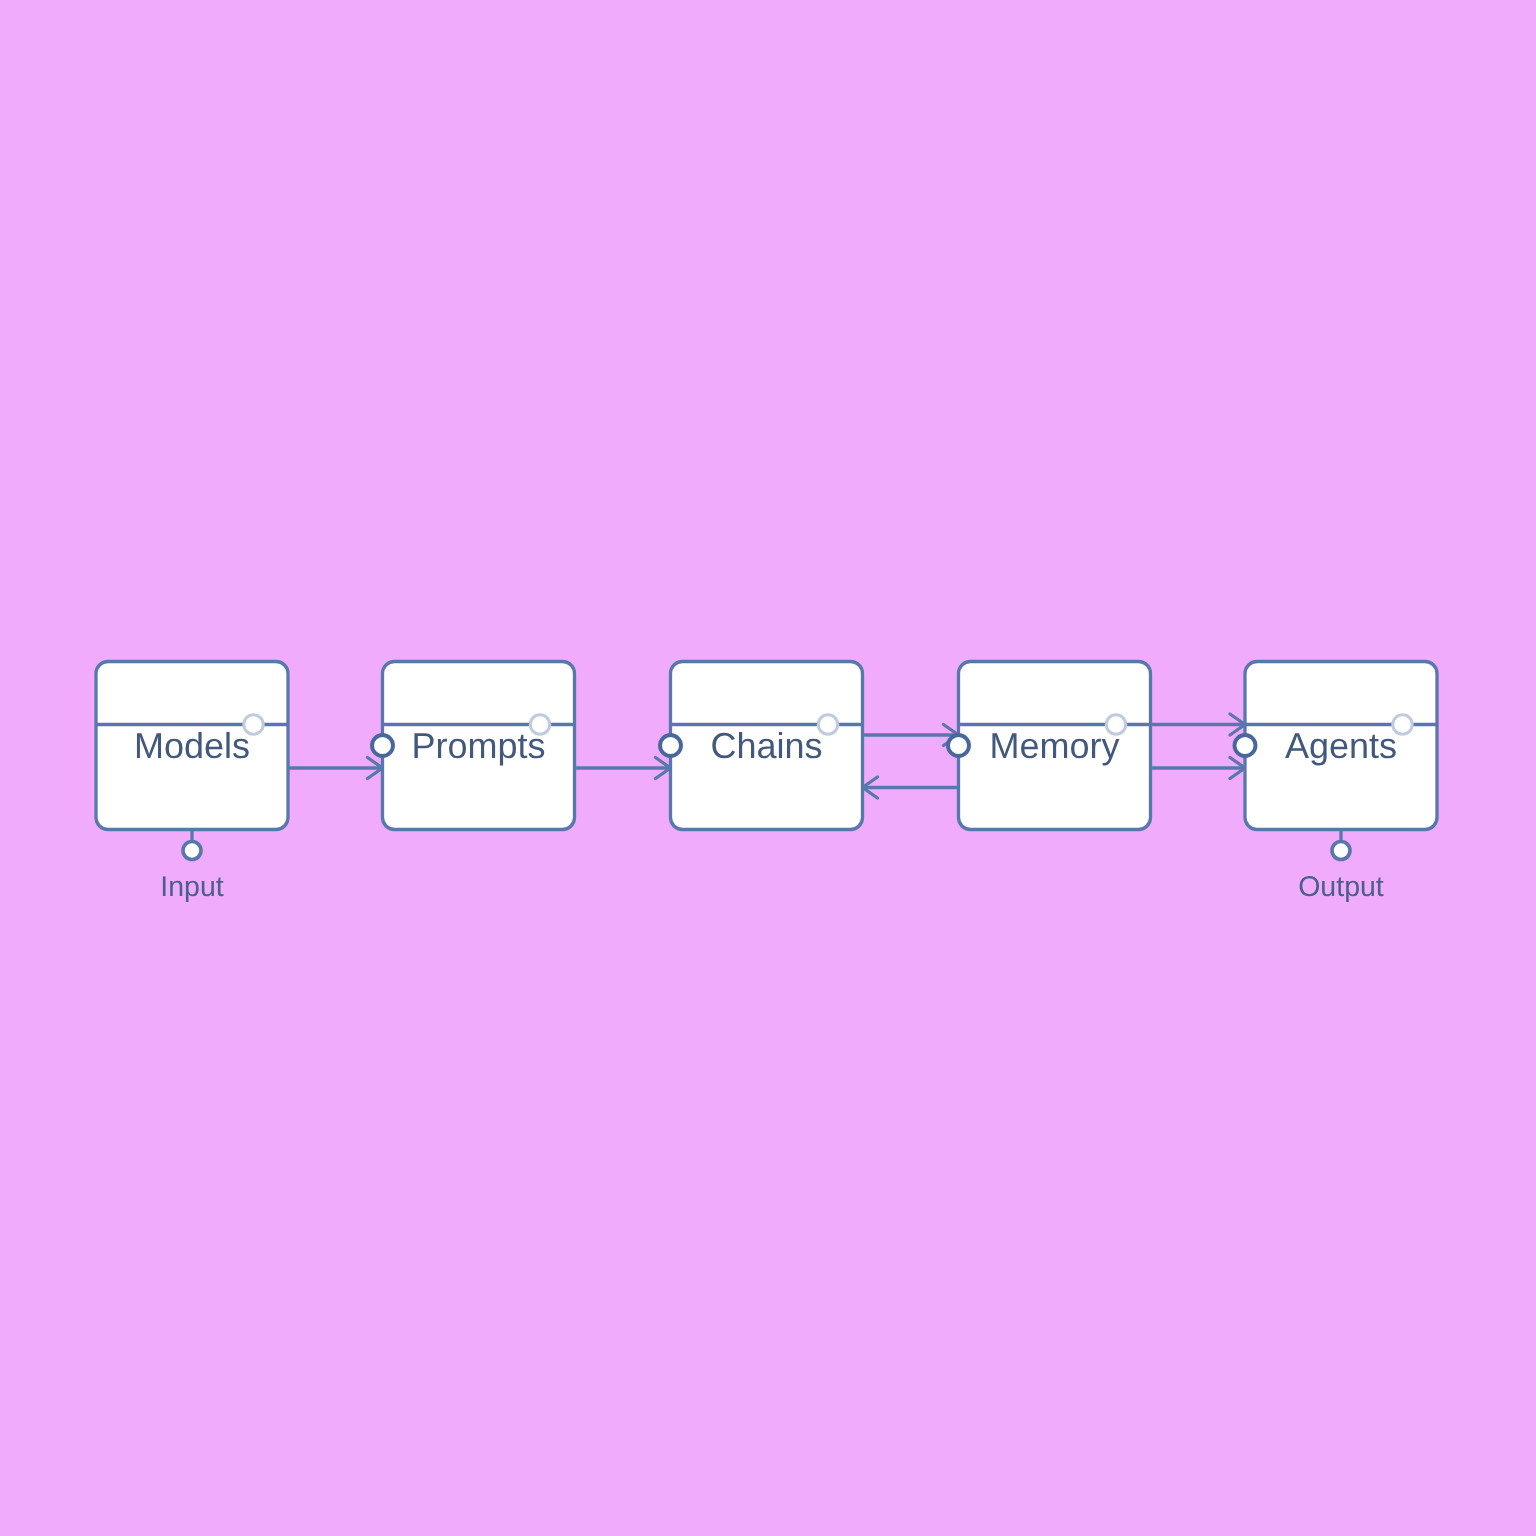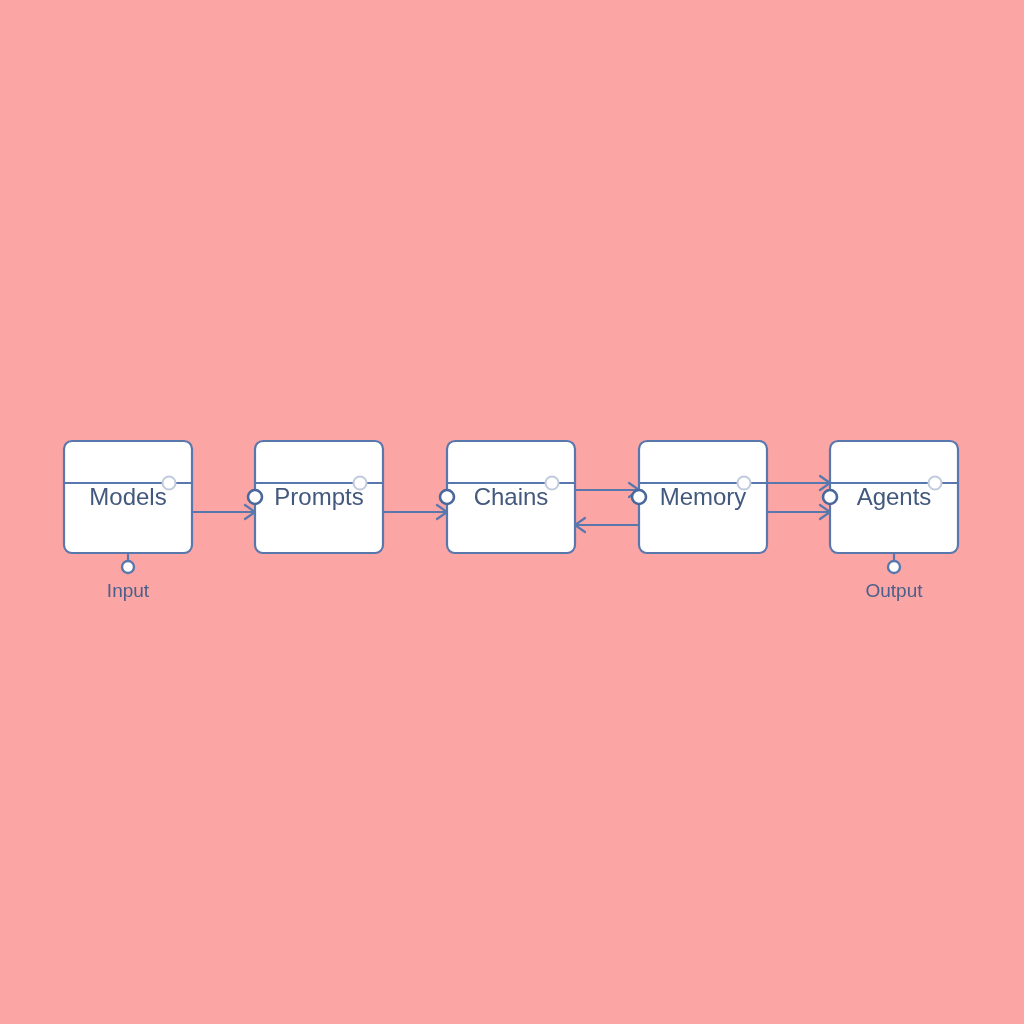--- a/index.html
+++ b/index.html
@@ -11,21 +11,21 @@
   body {
     width: 1024px;
     height: 1024px;
     overflow: hidden;
     font-family: "Liberation Sans", sans-serif;
   }
   #canvas {
     position: relative;
     width: 1024px;
     height: 1024px;
-    background: #fca5a5;
+    background: #f0abfc;
   }
   #diagram-svg {
     position: absolute;
     left: 0;
     top: 0;
     width: 1024px;
     height: 1024px;
     display: block;
   }
   .node-label {

